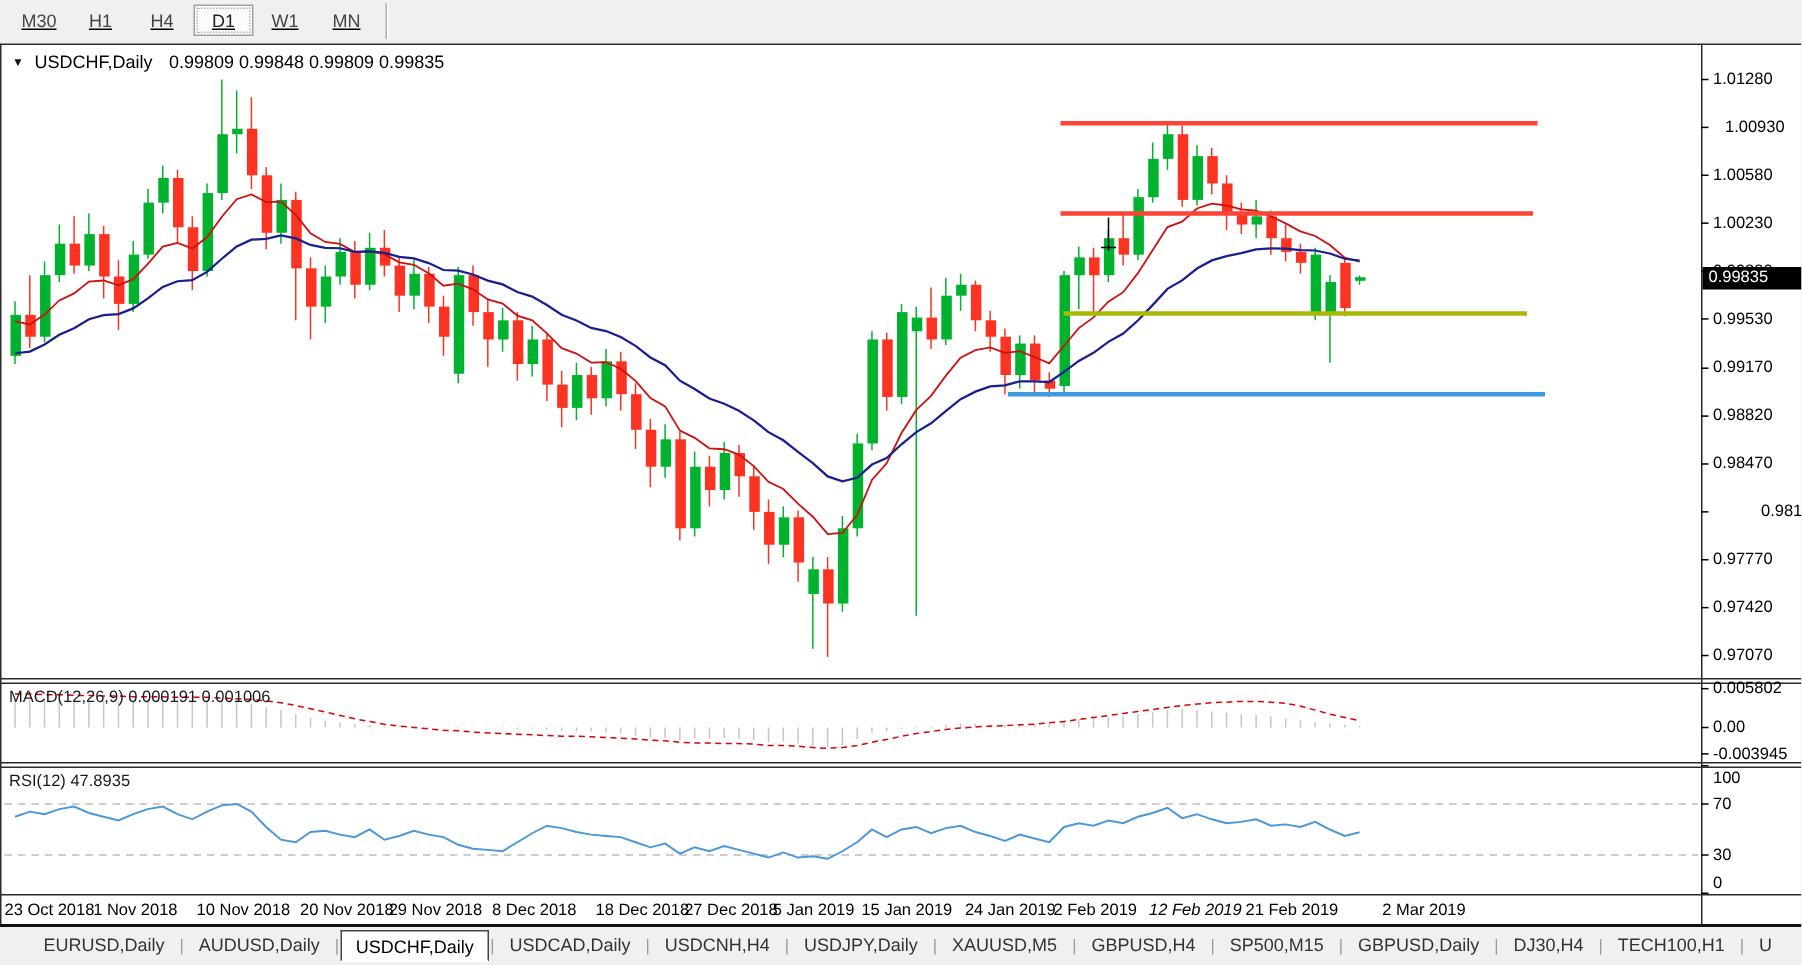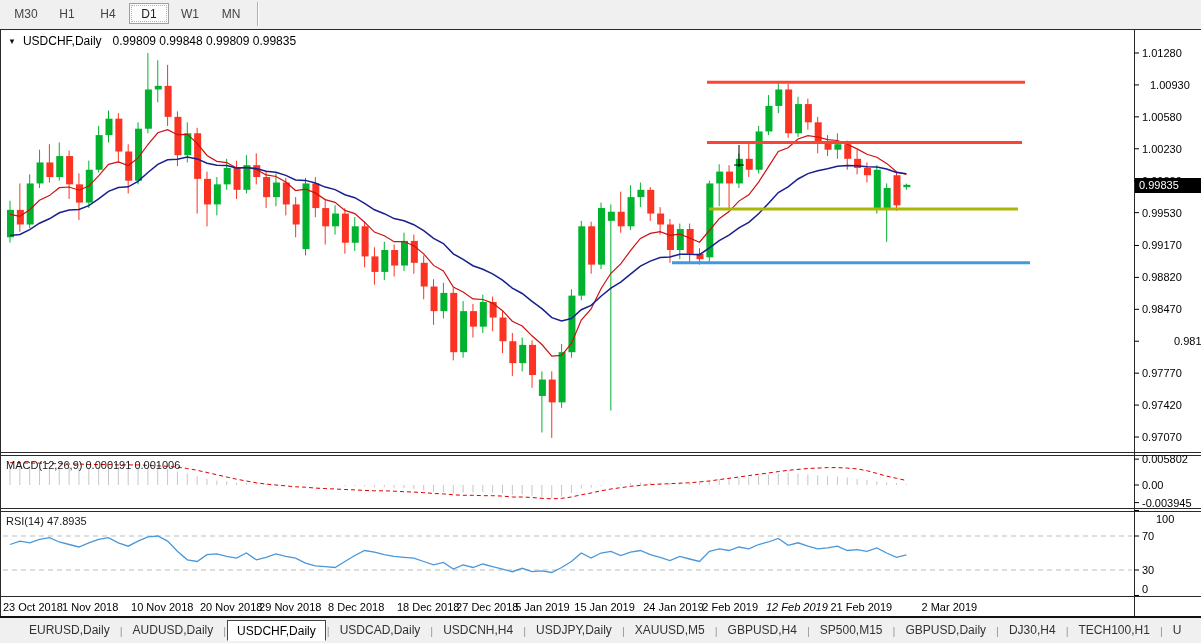--- a/index.html
+++ b/index.html
@@ -2,21 +2,21 @@
 <html><head>
 <meta charset="utf-8">
 <style>
   * { box-sizing: border-box; margin: 0; padding: 0; }
   html,body { width:1201px; height:643px; overflow:hidden; background:#f0f0f0;
               font-family:"Liberation Sans", sans-serif; }
   .window { position:relative; width:1201px; height:643px; background:#f0f0f0; }
 
   
   .toolbar { position:absolute; top:0; left:0; width:1201px; height:27px;
-             background:#f0f0f0; display:flex; align-items:center; padding-left:6px; z-index:5; }
+             background:#f0f0f0; display:flex; align-items:center; padding-left:6px; z-index:5;text-decoration:underline; }
   .tf-btn { height:21px; min-width:40px; padding:0 6px; text-align:center; line-height:20px;
             font-size:12px; color:#444; border:1px solid transparent; margin-right:1px; }
   .tf-btn.active { background:#fbfbfb; border:1px solid #9f9f9f; color:#222;
                    outline:1px dotted #b5b5b5; outline-offset:-3px; }
   .tb-sep { width:2px; height:24px; border-left:1px solid #b0b0b0; border-right:1px solid #ffffff; margin:0 5px; }
 
   
   svg#chart-svg { position:absolute; top:0; left:0; z-index:1; }
 
   
@@ -382,42 +382,42 @@
       <line x1="1134" y1="595.5" x2="1139" y2="595.5" stroke="#000"></line>
     </svg>
 
   <div class="overlay chart-title">
     <span class="dd">▼</span>
     <span>USDCHF,Daily</span>
     <span class="quotes">0.99809 0.99848 0.99809 0.99835</span>
   </div>
 
   <div class="overlay ind-label" style="top:459px;left:6px;">MACD(12,26,9) 0.000191 0.001006</div>
-  <div class="overlay ind-label" style="top:515px;left:6px;">RSI(14) 47.8935</div>
+  <div class="overlay ind-label" style="top:515px;left:6px;">RSI(12) 47.8935</div>
 
   <div class="price-box">0.99835</div>
 
   <div id="axis-labels">
       <span class="axis-label" style="left: 1142px; top: 47px;">1.01280</span>
       <span class="axis-label" style="left: 1136px; top: 78.9256px; margin-left: 14px;">1.00930</span>
       <span class="axis-label" style="left: 1142px; top: 110.851px;">1.00580</span>
       <span class="axis-label" style="left: 1142px; top: 142.777px;">1.00230</span>
       <span class="axis-label" style="left: 1142px; top: 174.702px;">0.99880</span>
       <span class="axis-label" style="left: 1142px; top: 206.628px;">0.99530</span>
       <span class="axis-label" style="left: 1142px; top: 239.466px;">0.99170</span>
       <span class="axis-label" style="left: 1142px; top: 271.391px;">0.98820</span>
       <span class="axis-label" style="left: 1142px; top: 303.317px;">0.98470</span>
       <span class="axis-label" style="left: 1142px; top: 335.242px; padding-left: 32px;">0.98120</span>
       <span class="axis-label" style="left: 1142px; top: 367.168px;">0.97770</span>
       <span class="axis-label" style="left: 1142px; top: 399.093px;">0.97420</span>
       <span class="axis-label" style="left: 1142px; top: 431.019px;">0.97070</span>
       <span class="axis-label" style="left: 1142px; top: 453.123px;">0.005802</span>
       <span class="axis-label" style="left: 1142px; top: 479px;">0.00</span>
       <span class="axis-label" style="left: 1142px; top: 496.595px;">-0.003945</span>
-      <span class="axis-label" style="left: 1142px; top: 513px; margin-left: 14px;">100</span>
+      <span class="axis-label" style="left: 1142px; top: 513px;">100</span>
       <span class="axis-label" style="left: 1142px; top: 530px;">70</span>
       <span class="axis-label" style="left: 1142px; top: 564px;">30</span>
       <span class="axis-label" style="left: 1142px; top: 583px;">0</span>
     </div>
   <div id="date-labels">
       <span class="date-label" style="left: 3px;">23 Oct 2018</span>
       <span class="date-label" style="left: 62.1px;">1 Nov 2018</span>
       <span class="date-label" style="left: 131.05px;">10 Nov 2018</span>
       <span class="date-label" style="left: 200px;">20 Nov 2018</span>
       <span class="date-label" style="left: 259.1px;">29 Nov 2018</span>

